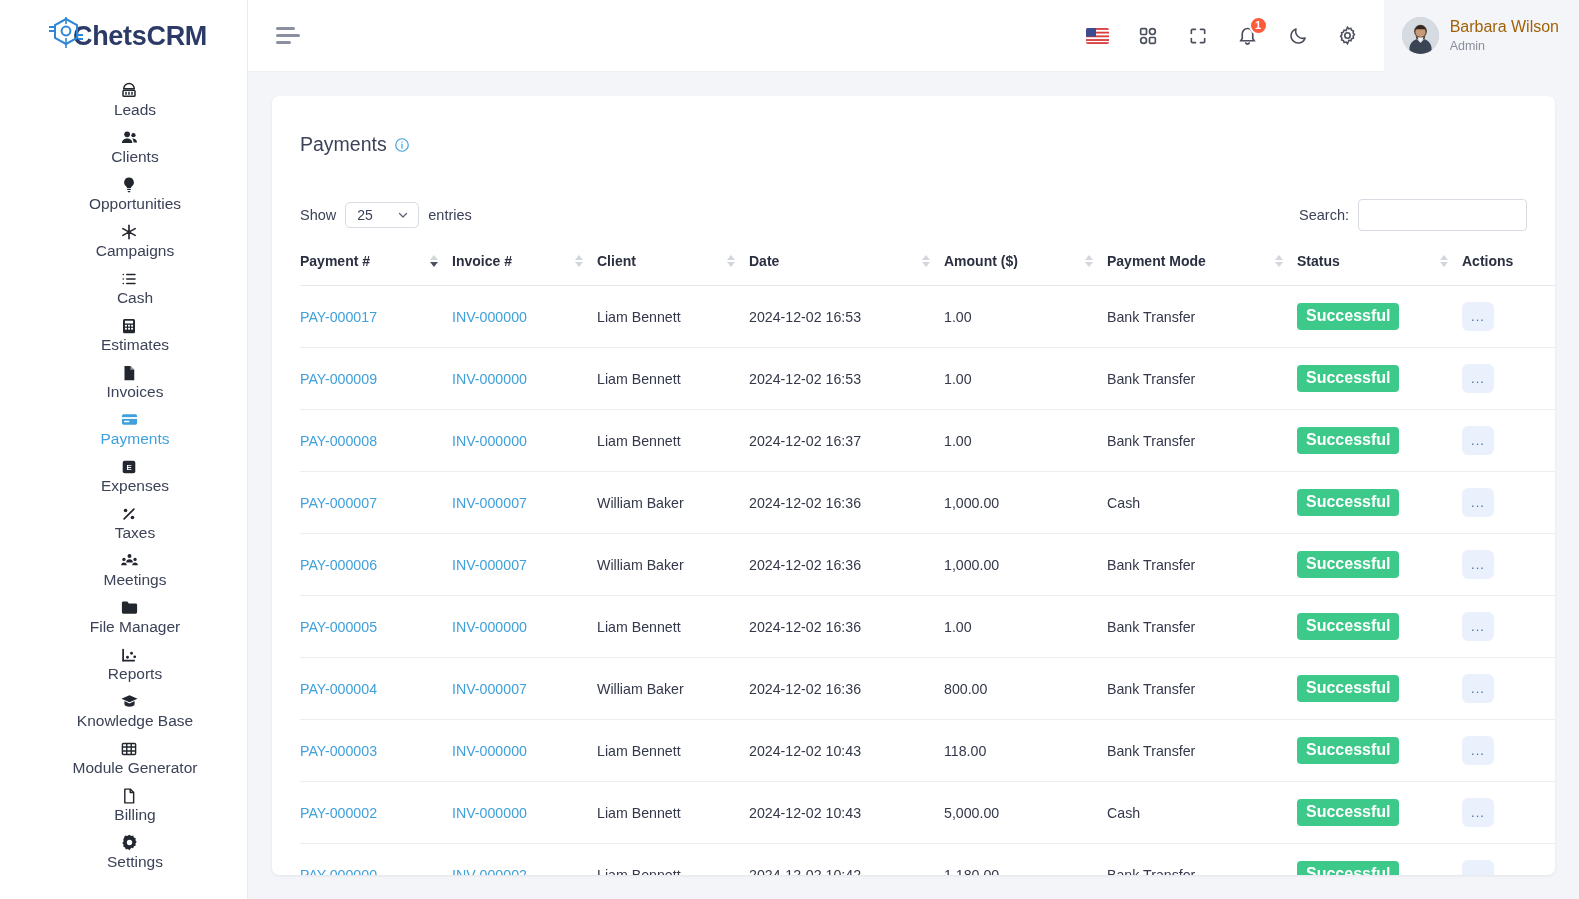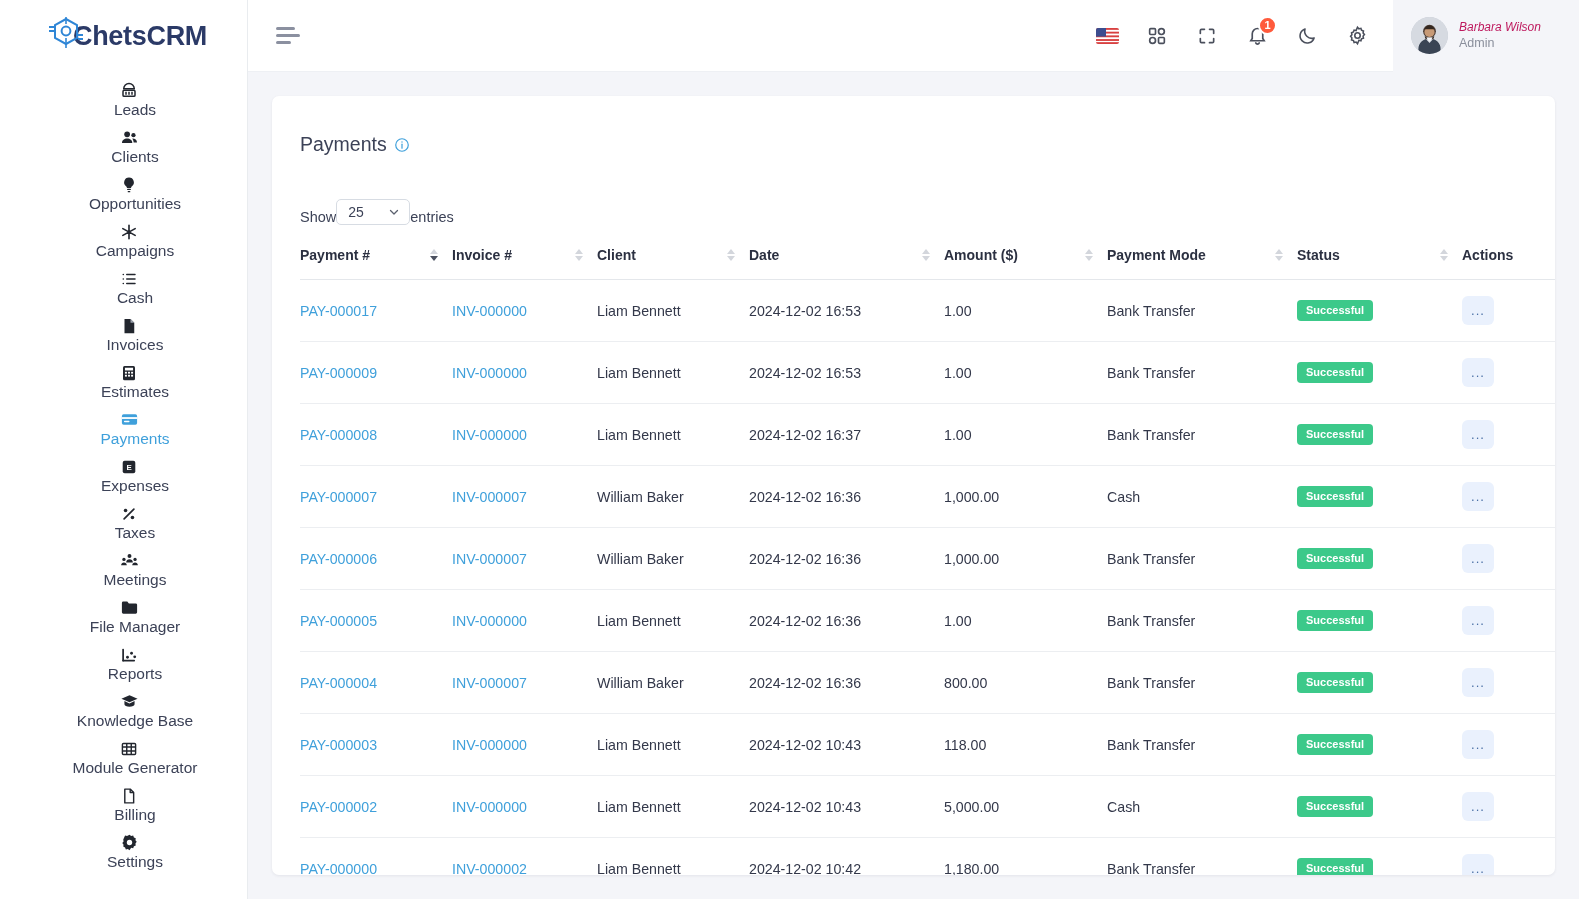--- a/index.html
+++ b/index.html
@@ -86,35 +86,35 @@
   .profile {
     display: flex; align-items: center; gap: 11px;
     height: 72px; padding: 0 20px 0 18px;
     background: #f4f5f9; cursor: pointer; min-width: 186px;
   }
   .avatar {
     width: 37px; height: 37px; border-radius: 50%;
     background: #c8cdd6; overflow: hidden; flex: none;
     display: block; position: relative;
   }
-  .pname { font-size: 12px; color: #be185d; line-height: 1.35; font-style: italic; }
+  .pname { font-size: 16px; color: #a16207; line-height: 1.35; }
   .prole { font-size: 12.5px; color: #8a8f9c; line-height: 1.35; }
 
   .content { flex: 1; padding: 24px 24px 0 24px; overflow: hidden; }
   .card {
     background: #fff; border-radius: 7px;
     box-shadow: 0 1px 3px rgba(32,41,60,.08);
     height: 779px; overflow: hidden;
   }
   .card-head { padding: 24px 28px 0 28px; }
   .card-title { font-size: 19.5px; color: #3c4257; display: inline-flex; align-items: center; gap: 7px; font-weight: 400; }
   .info-ic { color: #3fa0db; display: inline-flex; }
 
   .table-tools { display: flex; align-items: center; padding: 30px 28px 6px 28px; }
-  .show-entries { display: flex; align-items: flex-end; font-size: 14.5px; color: #3c4257; }
+  .show-entries { display: flex; align-items: center; gap: 9px; font-size: 14.5px; color: #3c4257; }
   .select-box {
     appearance: none; -webkit-appearance: none;
     border: 1px solid #d7dce3; border-radius: 5px;
     height: 26px; width: 74px;
     padding: 0 26px 0 11px;
     font-size: 14px; color: #3c4257; background: #fff;
     font-family: "Liberation Sans", sans-serif;
     cursor: pointer;
   }
   .select-wrap { position: relative; display: inline-flex; }
@@ -156,21 +156,21 @@
     font-size: 14.2px; color: #33384a;
     padding: 16px 10px 16px 0;
     border-bottom: 1px solid #eceef1;
     white-space: nowrap; overflow: hidden; text-overflow: ellipsis;
   }
   tbody tr:last-child td { border-bottom: 1px solid #eceef1; }
   .lnk { color: #3fa0db; text-decoration: none; cursor: pointer; }
   .pill {
     display: inline-block;
     background: #3cc98a; color: #fff;
-    font-size: 11px; font-weight: 700;
+    font-size: 16px; font-weight: 700;
     padding: 4px 9px 4px 9px; border-radius: 4px;
     line-height: 1.15;
   }
   .act-btn {
     display: inline-flex; align-items: center; justify-content: center;
     width: 32px; height: 29px; border-radius: 6px;
     background: #eaf1fd; color: #4a6fa5;
     font-size: 13px; letter-spacing: 1px; cursor: pointer;
     border: none; font-family: "Liberation Sans", sans-serif;
     line-height: 1;
@@ -254,41 +254,41 @@
               <circle cx="4.4" cy="12" r="1.1" fill="currentColor" stroke="none"></circle>
               <circle cx="4.4" cy="18" r="1.1" fill="currentColor" stroke="none"></circle>
             </svg>
         </span>
         <span>Cash</span>
       </a>
 
       <a class="nav-item">
         <span class="ic">
           <svg width="18" height="18" viewBox="0 0 24 24" fill="currentColor">
-              <path d="M6 2.5h8l5 5v14H6z"></path>
-              <path d="M14 2.5v5h5z" fill="#9aa0ab"></path>
-            </svg>
-        </span>
-        <span>Invoices</span>
-      </a>
-
-      <a class="nav-item">
-        <span class="ic">
-          <svg width="18" height="18" viewBox="0 0 24 24" fill="currentColor">
               <rect x="4" y="2.5" width="16" height="19" rx="2"></rect>
               <rect x="6.6" y="5" width="10.8" height="3.6" fill="#fff"></rect>
               <rect x="6.6" y="10.4" width="2.6" height="2.4" fill="#fff"></rect>
               <rect x="10.7" y="10.4" width="2.6" height="2.4" fill="#fff"></rect>
               <rect x="14.8" y="10.4" width="2.6" height="2.4" fill="#fff"></rect>
               <rect x="6.6" y="14.4" width="2.6" height="2.4" fill="#fff"></rect>
               <rect x="10.7" y="14.4" width="2.6" height="2.4" fill="#fff"></rect>
               <rect x="14.8" y="14.4" width="2.6" height="2.4" fill="#fff"></rect>
             </svg>
         </span>
         <span>Estimates</span>
+      </a>
+
+      <a class="nav-item">
+        <span class="ic">
+          <svg width="18" height="18" viewBox="0 0 24 24" fill="currentColor">
+              <path d="M6 2.5h8l5 5v14H6z"></path>
+              <path d="M14 2.5v5h5z" fill="#9aa0ab"></path>
+            </svg>
+        </span>
+        <span>Invoices</span>
       </a>
 
       <a class="nav-item active">
         <span class="ic">
           <svg width="19" height="19" viewBox="0 0 24 24" fill="currentColor">
               <rect x="2.4" y="5.4" width="19.2" height="13.2" rx="2.2"></rect>
               <rect x="2.4" y="9" width="19.2" height="2.3" fill="#fff"></rect>
               <rect x="5" y="13.6" width="7" height="1.9" rx=".9" fill="#fff"></rect>
             </svg>
         </span>
@@ -506,20 +506,24 @@
                 <svg width="14" height="14" viewBox="0 0 24 24" fill="none" stroke="currentColor" stroke-width="2.2" stroke-linecap="round" stroke-linejoin="round">
                     <path d="M6 9.5l6 6 6-6"></path>
                   </svg>
               </span>
             </span>
             <span>entries</span>
           </div>
 
           <div class="tools-spacer"></div>
 
+          <div class="search-wrap">
+            <span>Search:</span>
+            <input class="search-input" type="text" placeholder="" style="">
+          </div>
         </div>
 
         <div style="padding:0 28px;">
           <table>
             <colgroup>
               <col style="width:152px">
                 <col style="width:145px">
                 <col style="width:152px">
               <col style="width:195px">
                 <col style="width:163px">

